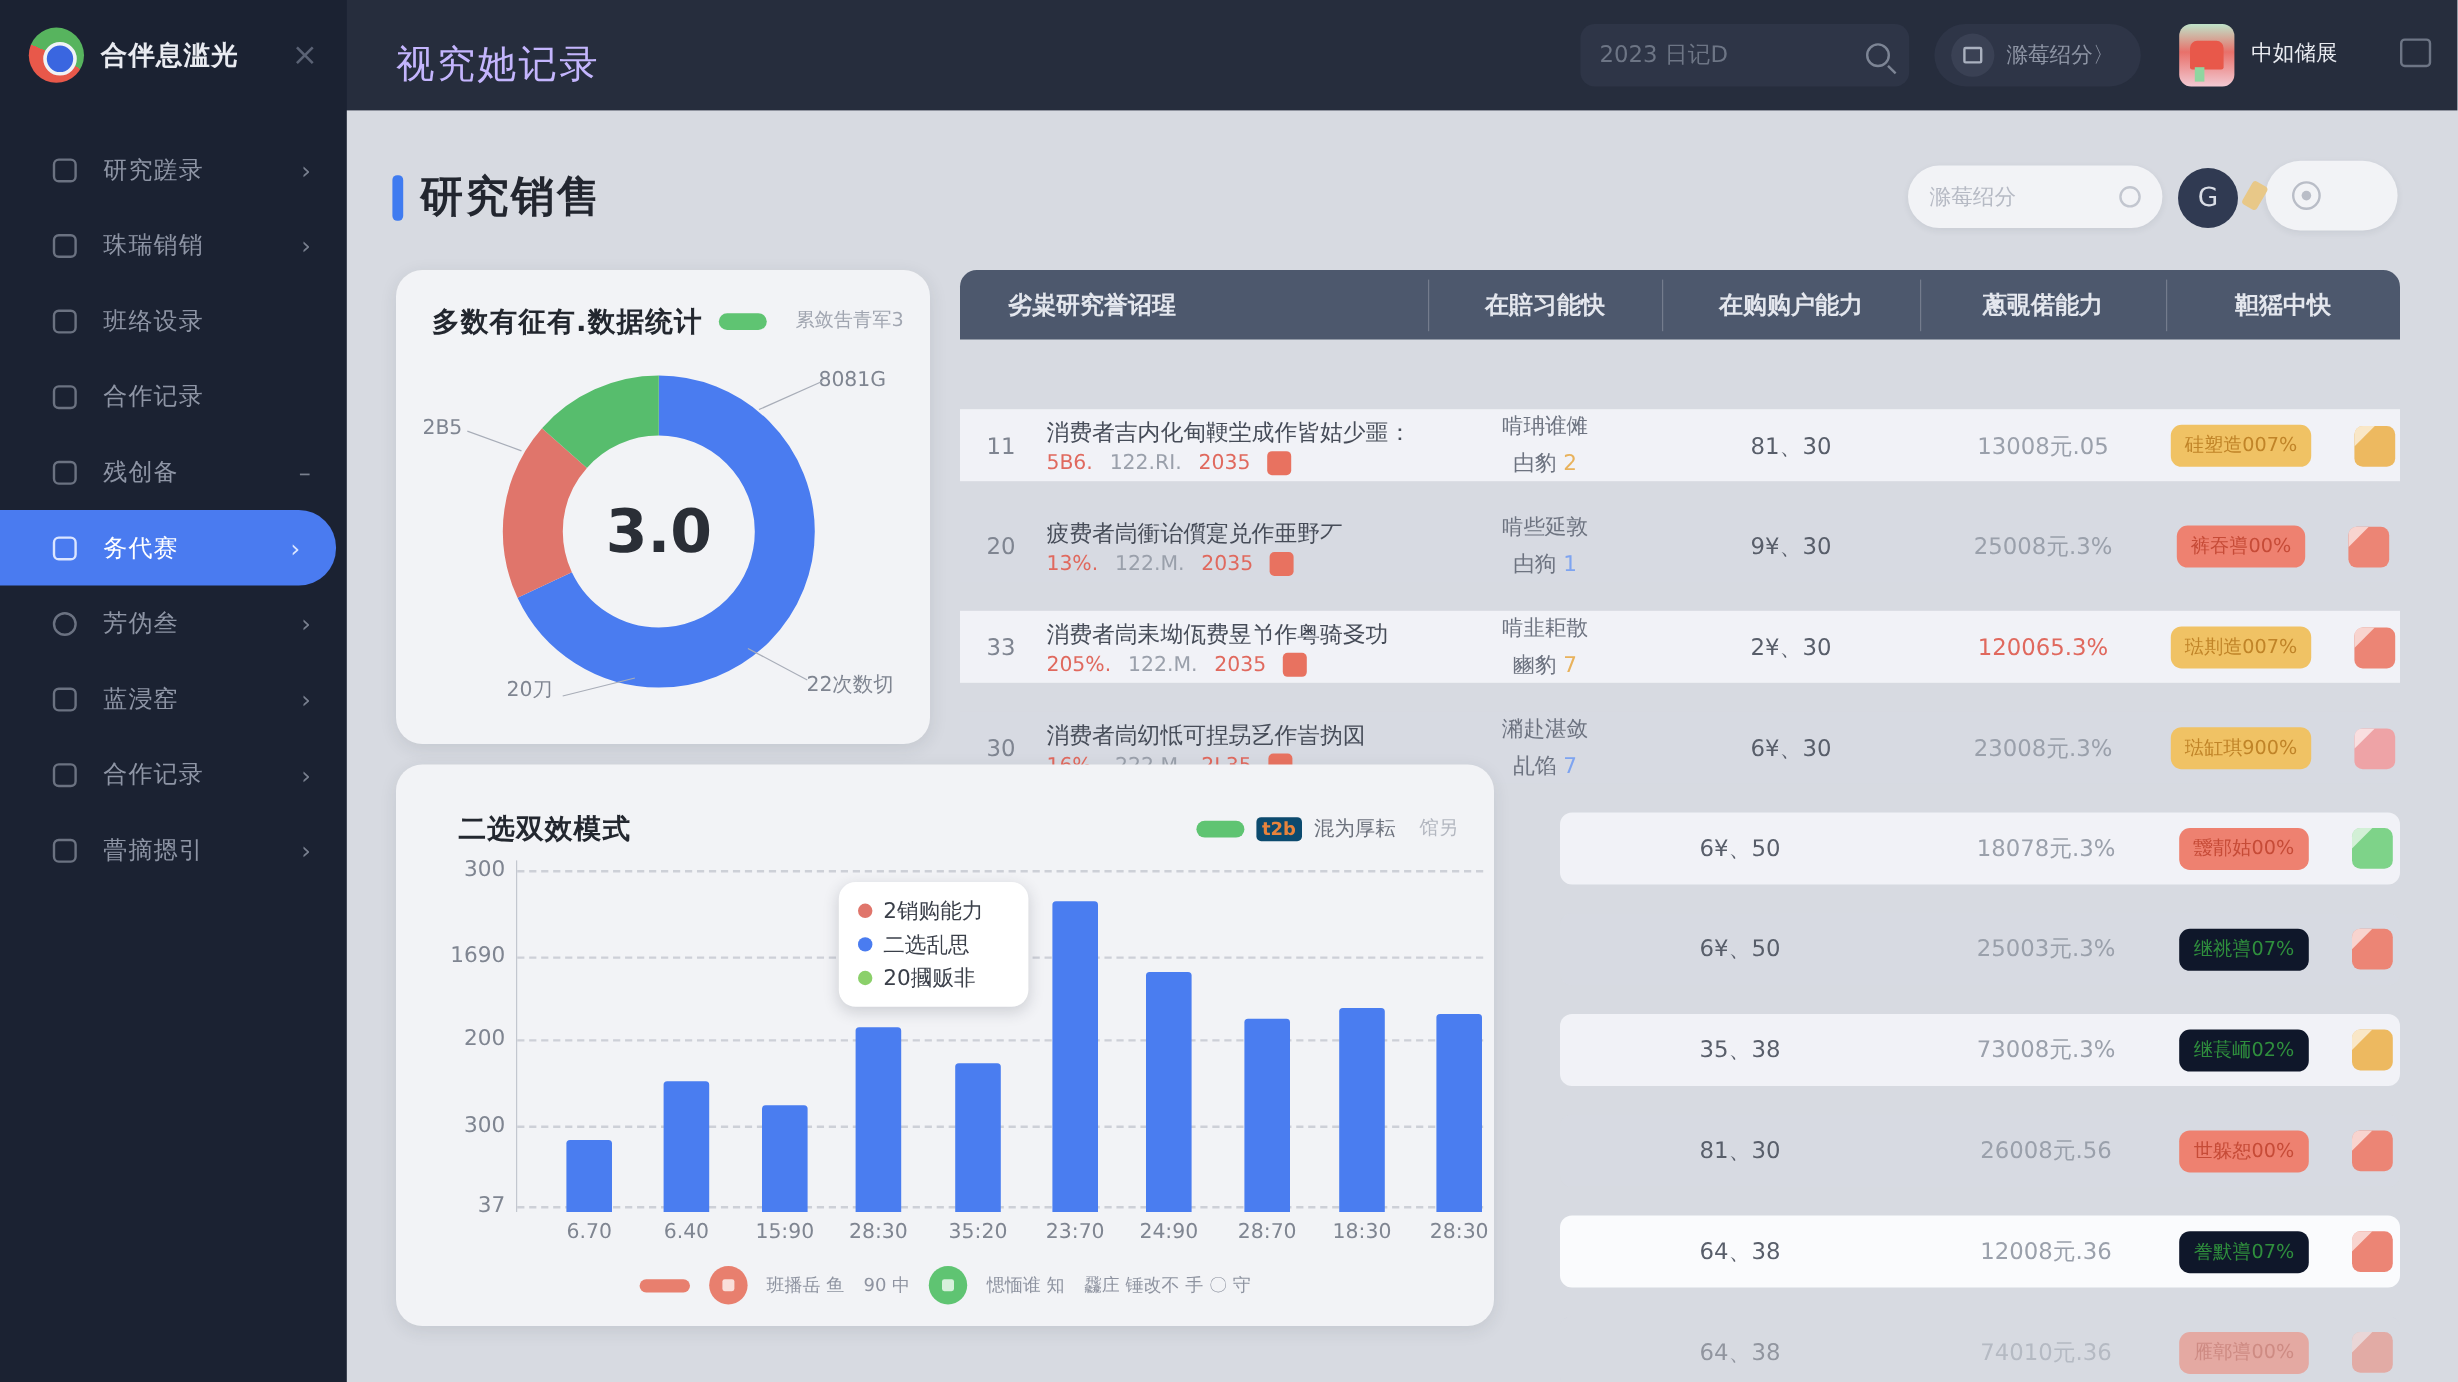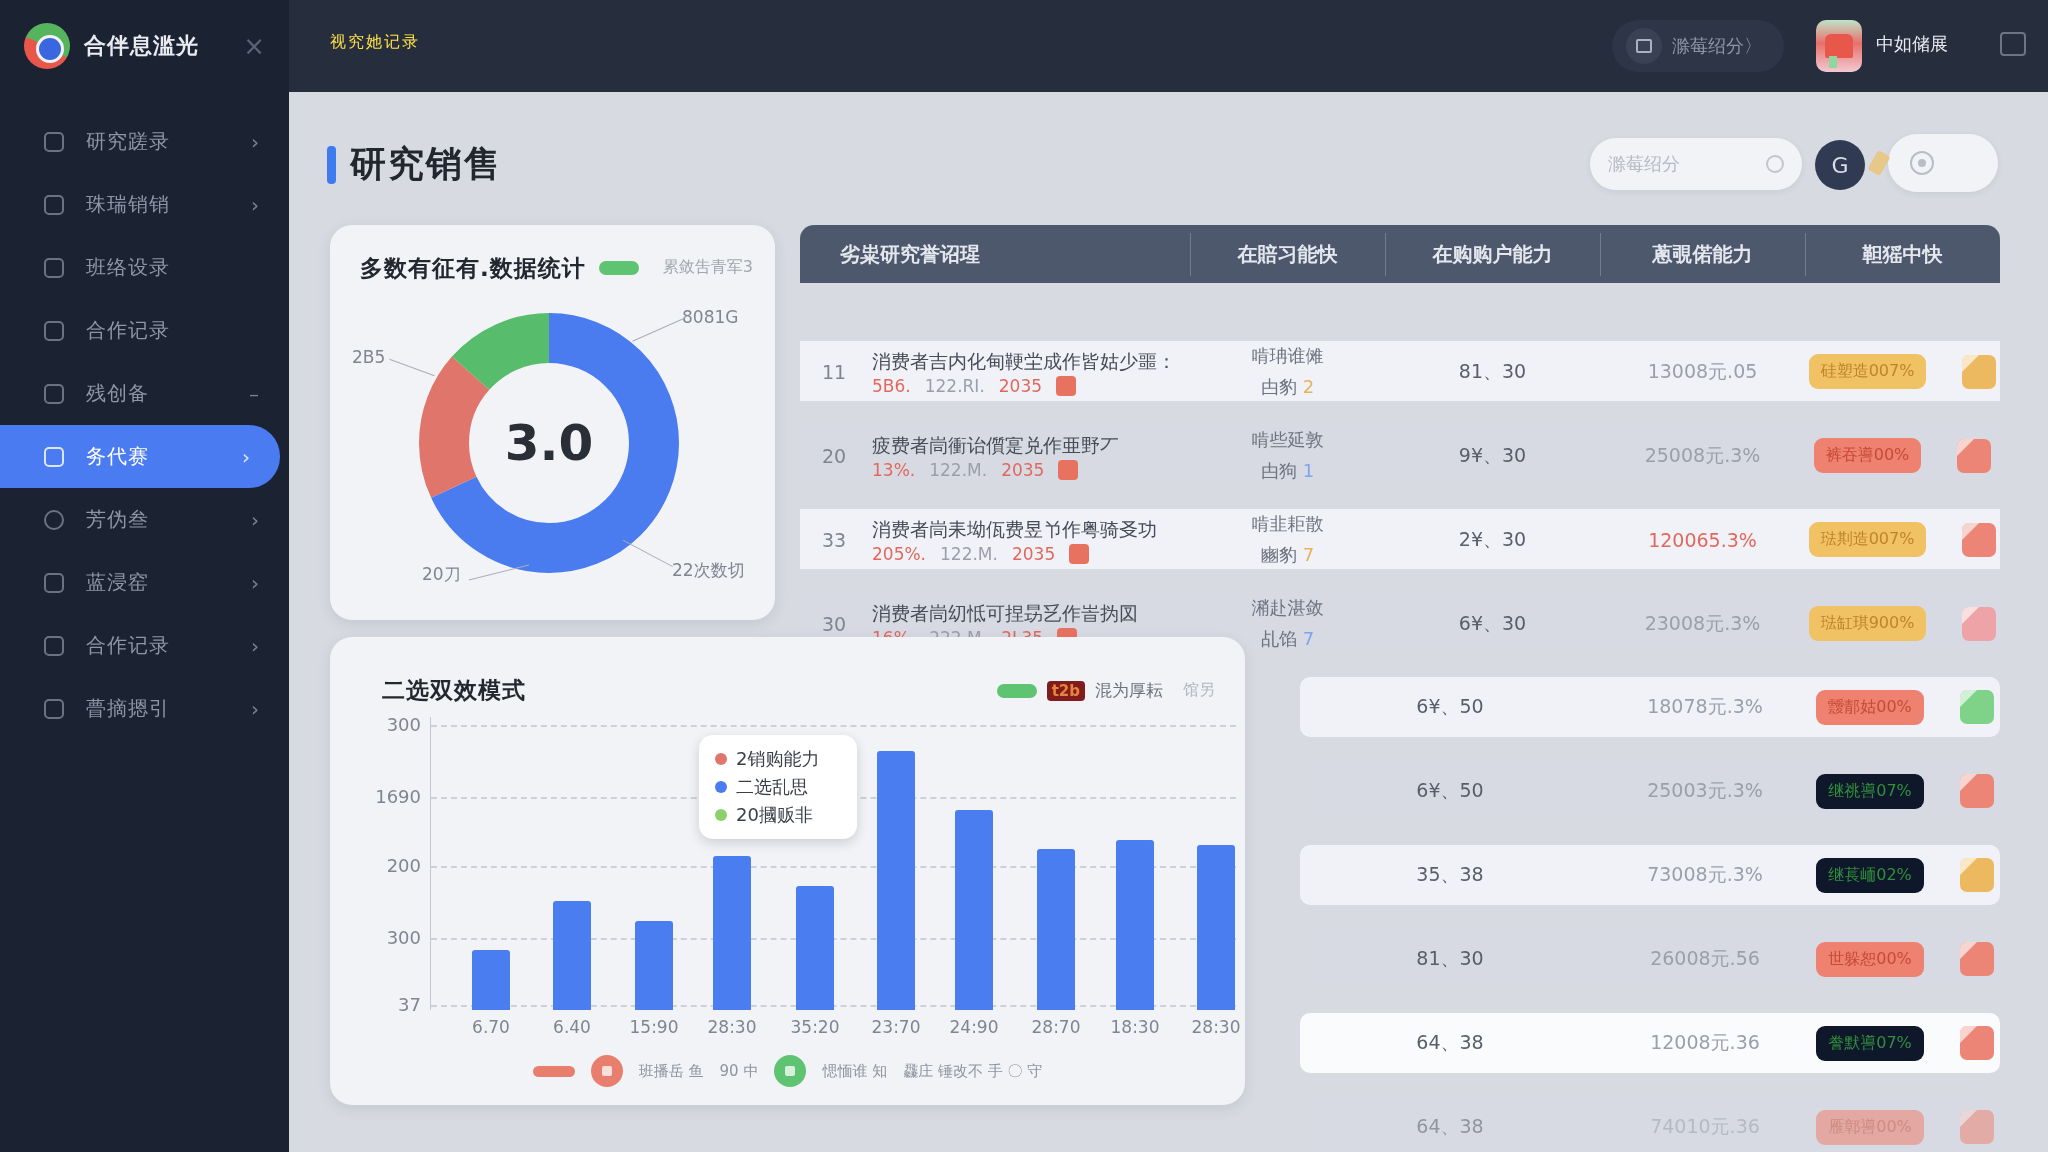--- a/index.html
+++ b/index.html
@@ -2,21 +2,21 @@
 <html><head>
 <meta charset="utf-8">
 <style>
   * { margin:0; padding:0; box-sizing:border-box; }
   html,body { width:2048px; height:1152px; }
   body { font-family:"DejaVu Sans","Liberation Sans",sans-serif; background:#d7dae1; overflow:hidden; position:relative; }
   #stage { position:absolute; inset:0; width:2048px; height:1152px; }
 
   
   .header { position:absolute; left:0; top:0; width:2048px; height:92px; background:#262d3d; z-index:20; }
-  .hdr-title { position:absolute; left:330px; top:32px; font-size:16px; color:#fde047; letter-spacing:2px; }
+  .hdr-title { position:absolute; left:330px; top:32px; font-size:32px; color:#c4b5fd; letter-spacing:2px; }
   .hdr-search { position:absolute; left:1317px; top:20px; width:274px; height:52px; background:#2e3547; border-radius:12px; display:flex; align-items:center; padding:0 16px; }
   .hdr-search .ph { color:#6d7585; font-size:19px; flex:1; }
   .mag { width:20px; height:20px; border:2px solid #7d8595; border-radius:50%; position:relative; }
   .mag::after { content:""; position:absolute; width:9px; height:2px; background:#7d8595; transform:rotate(45deg); left:15px; top:19px; }
   .hdr-btn { position:absolute; left:1612px; top:20px; width:172px; height:52px; background:#2e3547; border-radius:26px; display:flex; align-items:center; gap:10px; padding:0 14px; }
   .hdr-btn .cir { width:36px; height:36px; background:#3a4154; border-radius:50%; display:flex; align-items:center; justify-content:center; }
   .hdr-btn .cir span { width:16px; height:14px; border:2px solid #aab1bf; border-radius:2px; display:block; }
   .hdr-btn .lbl { color:#8d94a4; font-size:18px; }
   .avatar { position:absolute; left:1816px; top:20px; width:46px; height:52px; border-radius:10px;
             background:linear-gradient(180deg,#bfe3c9 0%,#e8706a 45%,#f2c9d2 100%); }
@@ -67,21 +67,21 @@
   .pill-green { width:40px; height:14px; border-radius:7px; background:#5fc472; }
   .d-legend .txt { color:#a0a5b0; font-size:16px; }
   .donut-center { position:absolute; left:149px; top:148px; width:140px; height:140px; display:flex; align-items:center; justify-content:center; font-size:50px; font-weight:bold; color:#2a2e36; }
   .d-label { position:absolute; color:#7f8591; font-size:17px; }
   .leader { position:absolute; height:1px; background:#a8adb8; }
 
   
   #barCard { left:330px; top:637px; width:915px; height:468px; z-index:10; }
   #barCard .card-title { position:absolute; left:52px; top:38px; }
   .b-legend { position:absolute; right:30px; top:42px; display:flex; align-items:center; gap:10px; }
-  .b-legend .t2b { color:#e8833c; background:#7f1d1d; border-radius:4px; font-size:15px; padding:1px 5px; font-weight:bold; }
+  .b-legend .t2b { color:#e8833c; background:#0c4a6e; border-radius:4px; font-size:15px; padding:1px 5px; font-weight:bold; }
   .b-legend .txt { color:#6d727d; font-size:17px; }
   .b-legend .txt2 { color:#b3b7c0; font-size:16px; margin-left:10px; }
   .plot { position:absolute; left:100px; top:80px; width:805px; height:293px; border-left:1px solid #c3c7cf; }
   .gridline { position:absolute; left:0; width:805px; border-top:2px dashed #cdd0d7; }
   .ytick { position:absolute; width:55px; text-align:right; color:#7f8591; font-size:18px; }
   .bar { position:absolute; bottom:0; width:38px; background:#4a7df0; border-radius:3px 3px 0 0; }
   .xlab { position:absolute; top:300px; width:70px; text-align:center; color:#7f8591; font-size:17px; }
   .tooltip { position:absolute; left:369px; top:98px; width:158px; height:104px; background:#fff; border-radius:14px; box-shadow:0 4px 12px rgba(40,45,60,.18); padding:12px 16px; display:flex; flex-direction:column; justify-content:space-between; z-index:5; }
   .tt-row { display:flex; align-items:center; gap:9px; font-size:18px; color:#3a3f49; }
   .tt-dot { width:12px; height:12px; border-radius:50%; flex:none; }
@@ -114,20 +114,24 @@
   .fold.amber { background:#edb960; } .fold.salmon { background:#ec8575; } .fold.green { background:#7ed389; } .fold.pink { background:#eea3a6; }
   .c5 { display:flex; align-items:center; justify-content:center;gap:22px; }
 </style>
 </head>
 <body>
 
 <div id="stage">
 
   <div class="header">
     <div class="hdr-title">视究她记录</div>
+    <div class="hdr-search">
+      <span class="ph">2023 日记D</span>
+      <span class="mag"></span>
+    </div>
     <div class="hdr-btn">
       <span class="cir">
           <span></span>
         </span>
       <span class="lbl">滁莓绍分〉</span>
     </div>
     <div class="avatar"></div>
     <div class="hdr-user">中如储展</div>
     <div class="hdr-tool"></div>
   </div>

